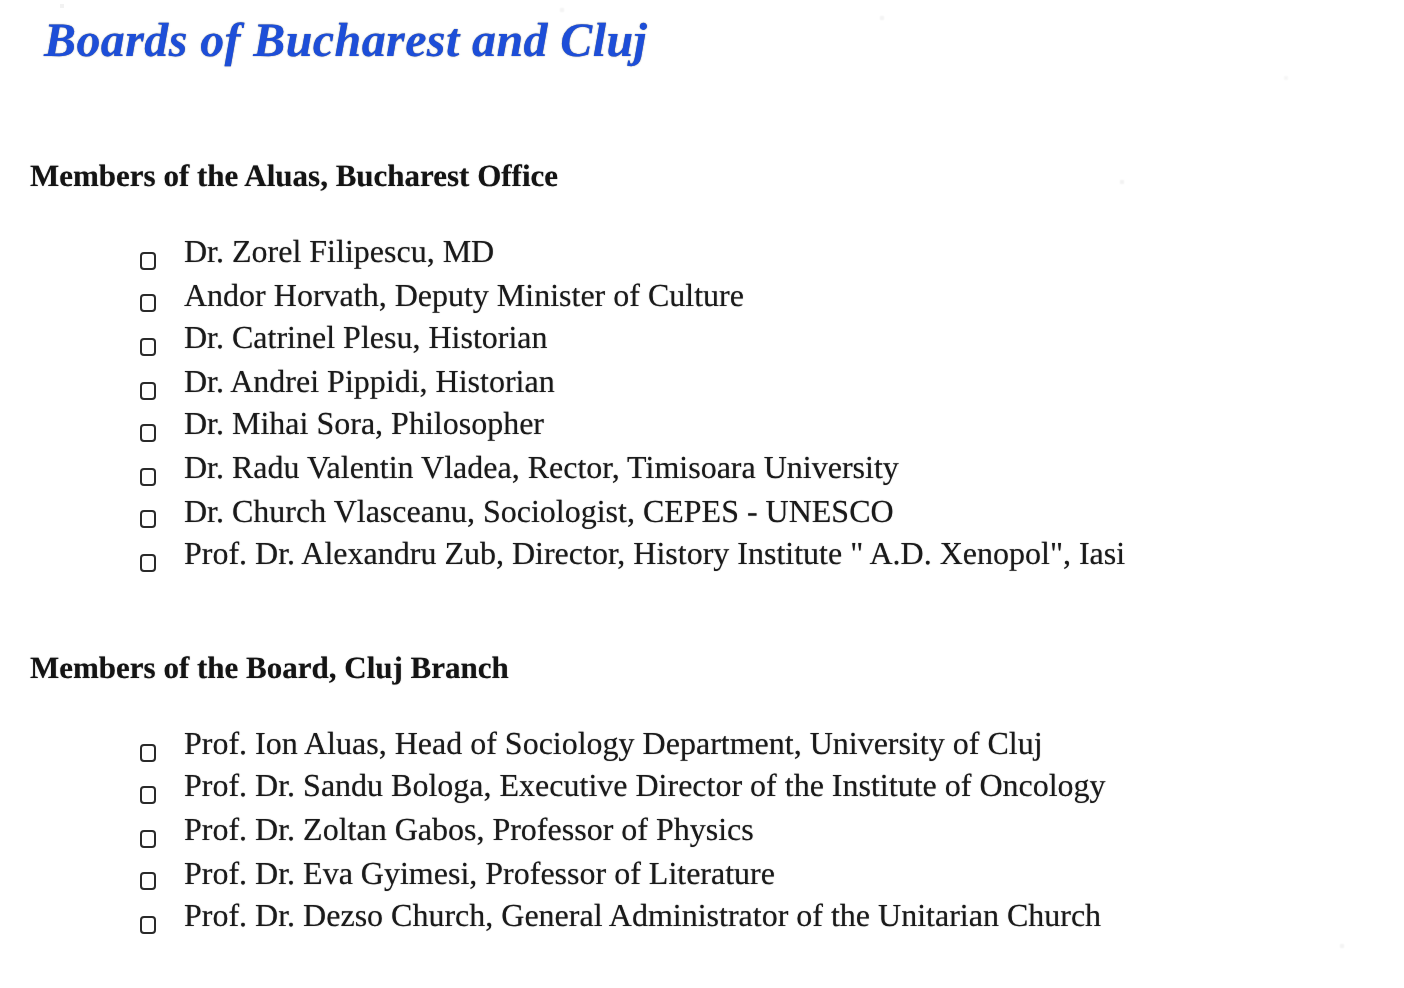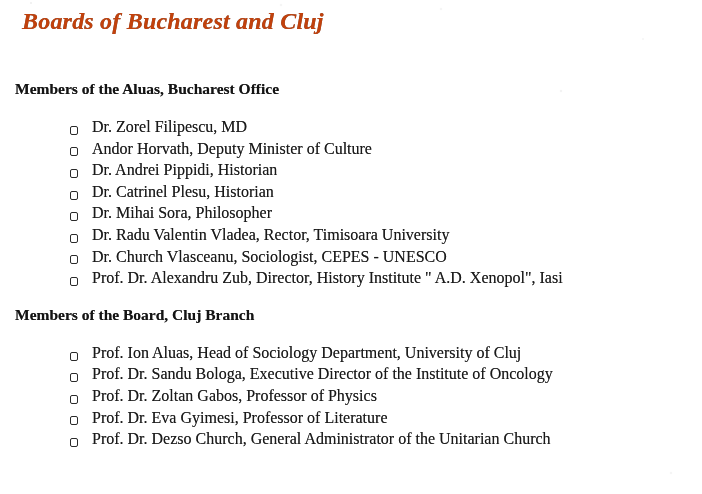--- a/index.html
+++ b/index.html
@@ -31,32 +31,32 @@
       612px 36px 1px rgba(0,0,0,0.04),
       250px 2px 1px rgba(0,0,0,0.05),
       640px 470px 1px rgba(0,0,0,0.05);
   }
   .title {
     margin: 6px 0 0 22px;
     font-size: 24px;
     line-height: 30px;
     font-weight: bold;
     font-style: italic;
-    color: #c2410c;
+    color: #1d4ed8;
     text-shadow: 0 0 0.6px rgba(20,20,20,0.65);
     letter-spacing: 0.2px;
   }
   .board-section {
     margin-left: 15px;
   }
   .board-section.first {
     margin-top: 43px;
   }
   .board-section.second {
-    margin-top: 16px;
+    margin-top: 36px;
   }
   .section-heading {
     margin: 0;
     font-size: 15.5px;
     line-height: 20px;
     font-weight: bold;
     color: #141414;
     text-shadow: 0 0 0.5px rgba(20,20,20,0.6);
   }
   .member-list {
@@ -101,26 +101,26 @@
   </li>
 
   <li class="member-item">
     <span class="bullet"></span>
     <span class="member-text">Andor Horvath, Deputy Minister of Culture</span>
   </li>
 
 
   <li class="member-item">
     <span class="bullet"></span>
-    <span class="member-text">Dr. Andrei Pippidi, Historian</span>
+    <span class="member-text">Dr. Catrinel Plesu, Historian</span>
   </li>
 
   <li class="member-item">
     <span class="bullet"></span>
-    <span class="member-text">Dr. Catrinel Plesu, Historian</span>
+    <span class="member-text">Dr. Andrei Pippidi, Historian</span>
   </li>
 
   <li class="member-item">
     <span class="bullet"></span>
     <span class="member-text">Dr. Mihai Sora, Philosopher</span>
   </li>
 
   <li class="member-item">
     <span class="bullet"></span>
     <span class="member-text">Dr. Radu Valentin Vladea, Rector, Timisoara University</span>

